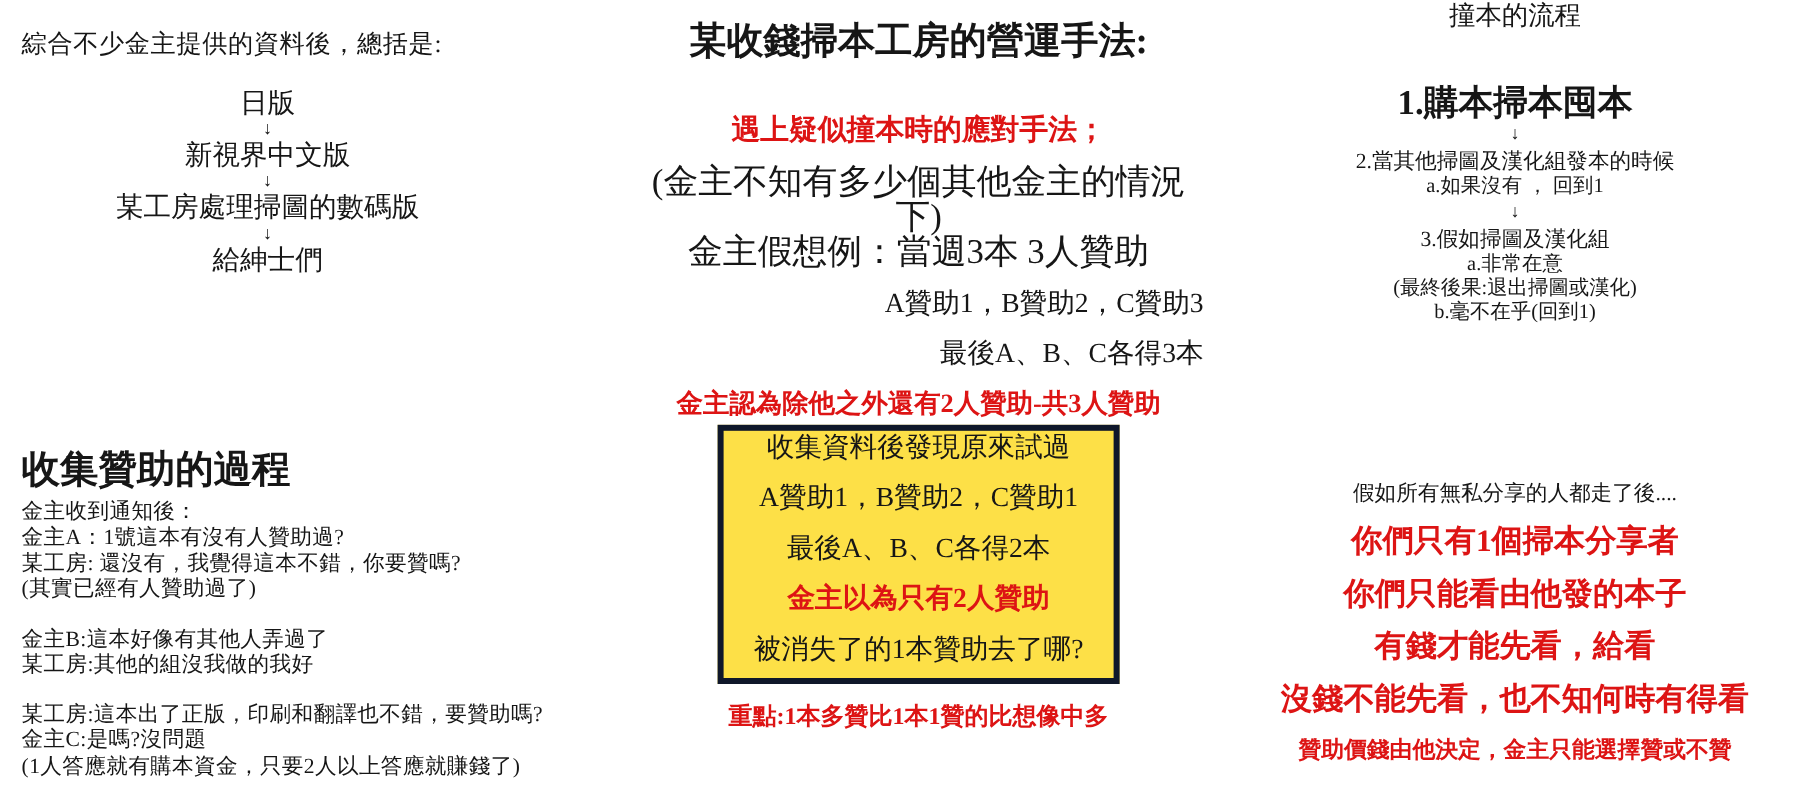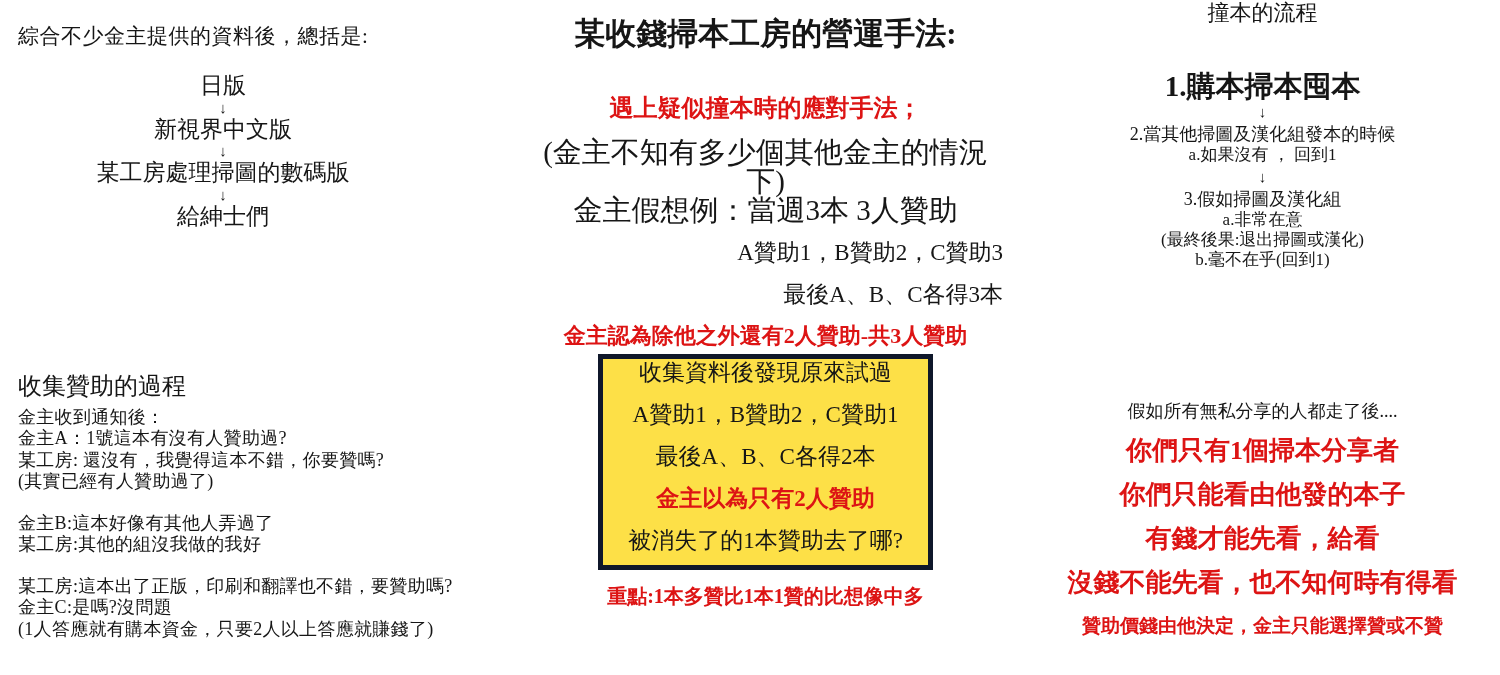--- a/index.html
+++ b/index.html
@@ -14,21 +14,21 @@
   }
   .red { color: #dd1414; }
 
   
   .col-left { position: absolute; left: 18px; top: 24px; width: 485px; height: 640px; }
   .summary-heading { font-size: 21px; line-height: 1.15; letter-spacing: 0.5px; }
   .flow { width: 410px; margin-top: 24px; text-align: center; }
   .flow-item { font-size: 23px; line-height: 1.2; }
   .flow-arrow { font-size: 15px; line-height: 16px; }
   .process { position: absolute; left: 0; top: 349px; width: 485px; }
-  .process-heading { font-size: 24px; font-weight: normal; line-height: 1.15; margin-bottom: 6px; }
+  .process-heading { font-size: 32px; font-weight: bold; line-height: 1.15; margin-bottom: 6px; }
   .para { margin: 0 0 20px 0; }
   .dlg-line { font-size: 18px; line-height: 21.5px; letter-spacing: 0.3px; }
 
   
   .col-mid { position: absolute; left: 528px; top: 16px; width: 475px; text-align: center; }
   .mid-title { font-size: 31px; font-weight: bold; line-height: 1.15; }
   .mid-red-sub { font-size: 24px; font-weight: bold; margin-top: 40px; }
   .mid-assume { font-size: 29px; line-height: 29px; margin-top: 14px; }
   .mid-line { font-size: 23px; line-height: 28px; margin-top: 14px; text-align: right; }
   .mid-red-belief { font-size: 22px; font-weight: bold; line-height: 26px; margin-top: 14px; }

